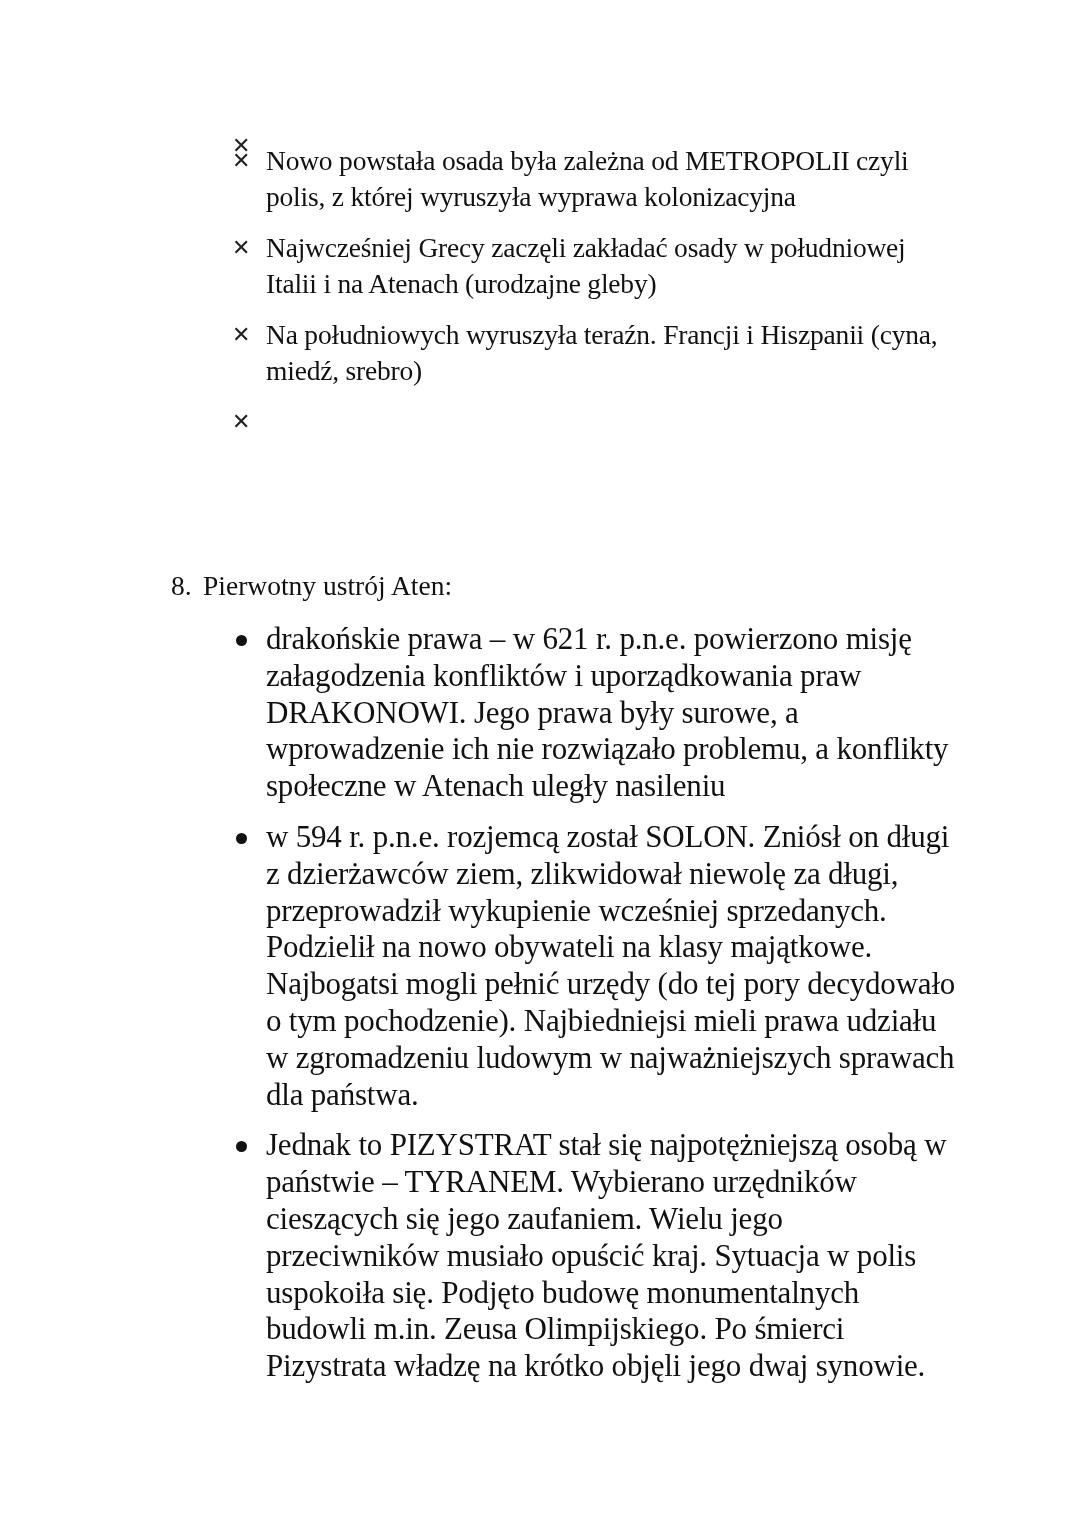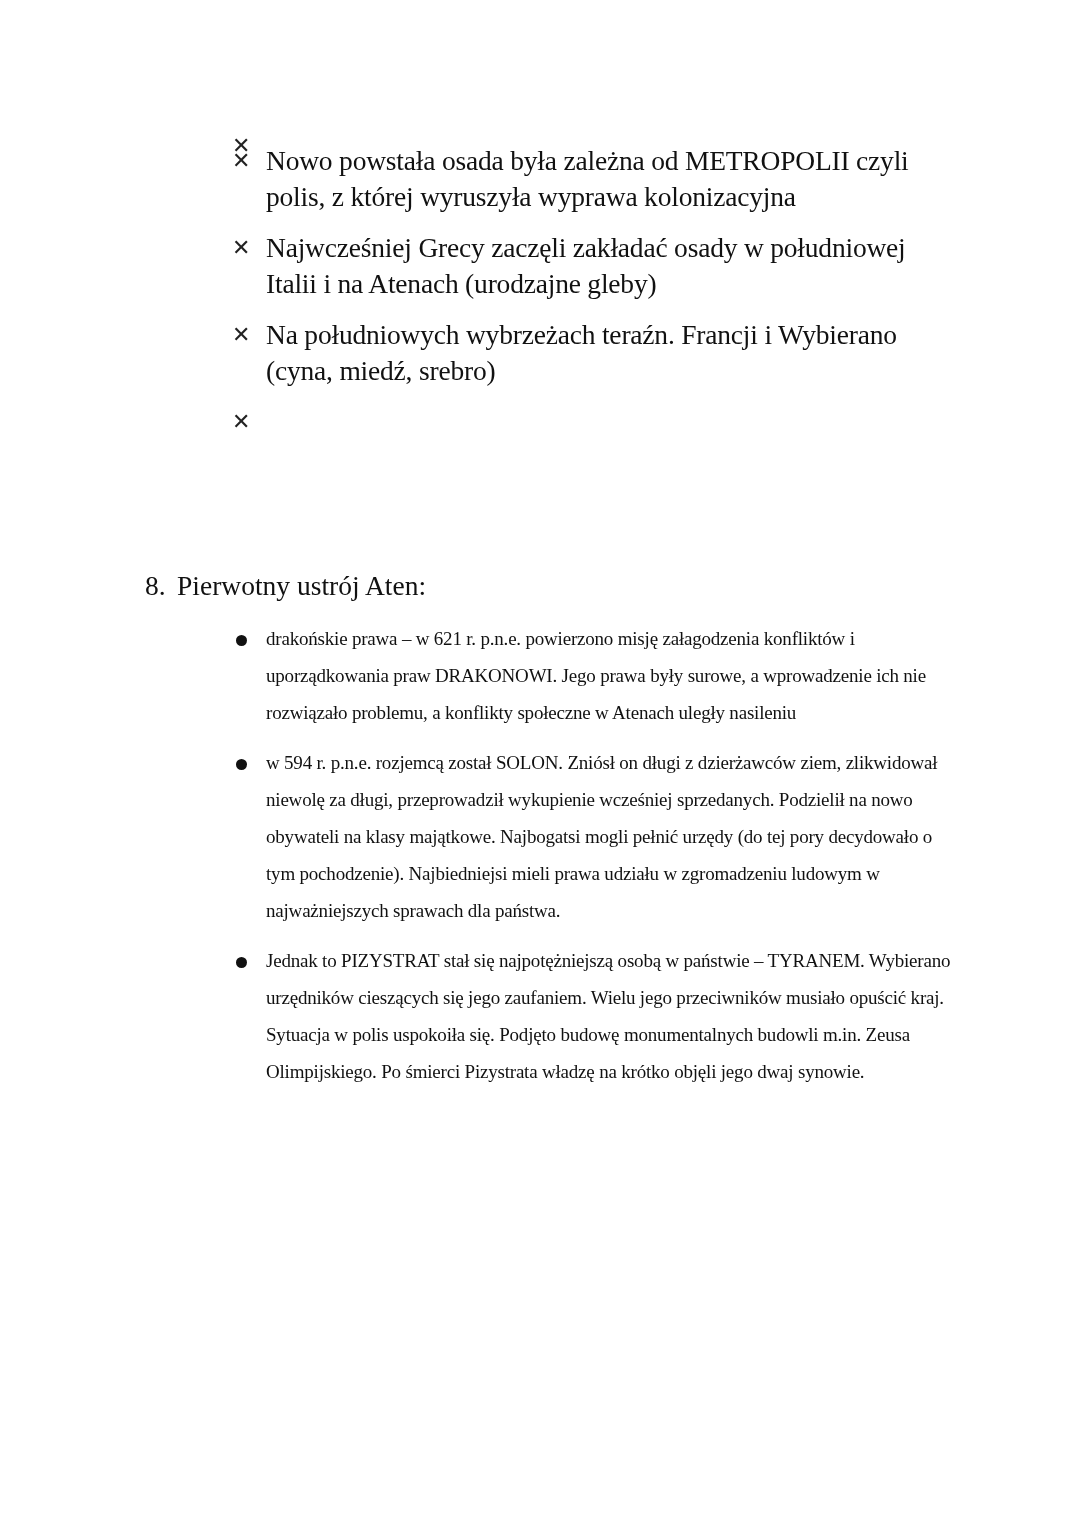--- a/index.html
+++ b/index.html
@@ -44,21 +44,21 @@
       left: 0;
       top: 0;
       width: 22px;
       font-family: "DejaVu Sans", sans-serif;
       font-size: 22px;
       line-height: 36px;
       color: #222222;
     }
     .section-heading {
       position: absolute;
-      left: 145px;
+      left: 171px;
       top: 568px;
       font-size: 27.5px;
       line-height: 36px;
       margin: 0;
       font-weight: normal;
     }
     .section-number {
       display: inline-block;
       width: 32px;
     }
@@ -67,21 +67,21 @@
       left: 232px;
       top: 621px;
       width: 730px;
       margin: 0;
       padding: 0;
       list-style: none;
     }
     .bitem {
       position: relative;
       padding-left: 34px;
-      font-size: 19px;
+      font-size: 31px;
       line-height: 36.8px;
       margin-bottom: 14px;
       letter-spacing: -0.2px;
     }
     .bdot {
       position: absolute;
       left: 4px;
       top: 14px;
       width: 11px;
       height: 11px;
@@ -101,21 +101,21 @@
     <li class="xitem">
       <span class="xmark">✕</span>
       <span>Nowo powstała osada była zależna od METROPOLII czyli polis, z której wyruszyła wyprawa kolonizacyjna</span>
     </li>
     <li class="xitem">
       <span class="xmark">✕</span>
       <span> Najwcześniej Grecy zaczęli zakładać osady w południowej Italii i na Atenach (urodzajne gleby)</span>
     </li>
     <li class="xitem">
       <span class="xmark">✕</span>
-      <span> Na południowych wybrzeżach teraźn. Francji i Wybierano (cyna, miedź, srebro)</span>
+      <span> Na południowych wyruszyła teraźn. Francji i Hiszpanii (cyna, miedź, srebro)</span>
     </li>
     <li class="xitem">
       <span class="xmark">✕</span>
     </li>
   </ul>
 
   <h2 class="section-heading">
     <span class="section-number">8.</span><span>Pierwotny ustrój Aten:</span>
   </h2>
 

